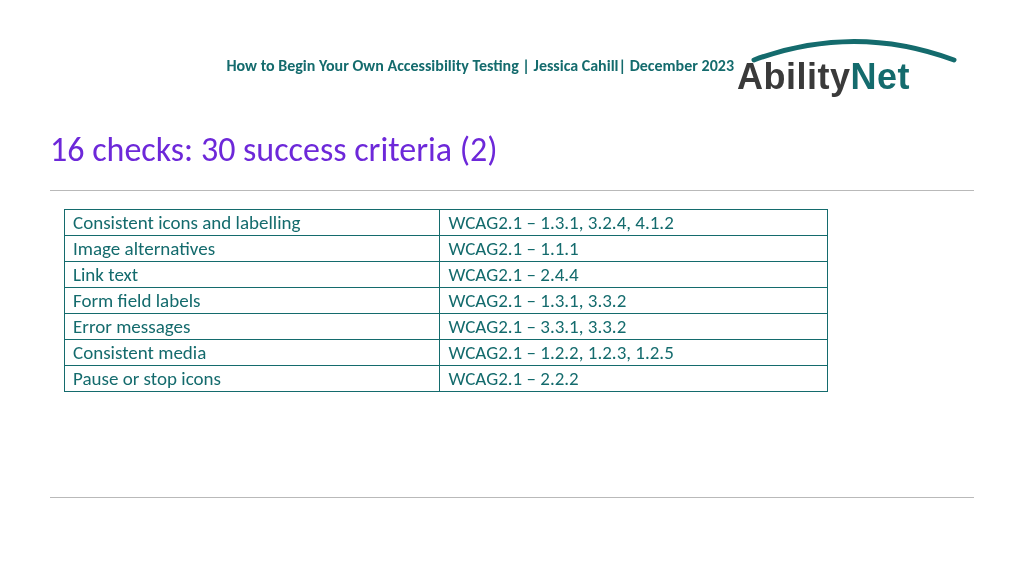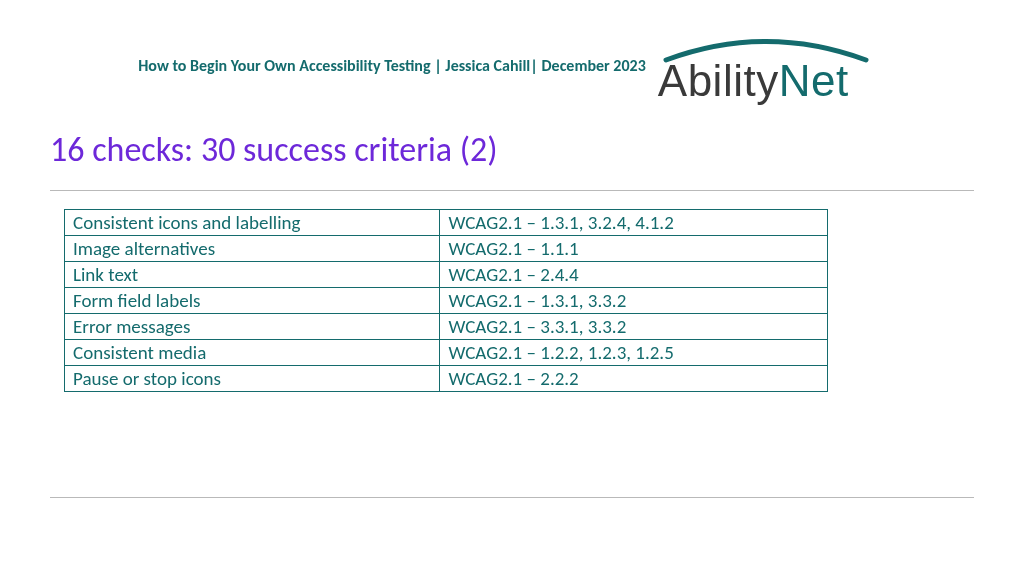--- a/index.html
+++ b/index.html
@@ -10,21 +10,21 @@
     body {
       width: 1024px;
       height: 576px;
       background: #fff;
       font-family: Calibri, "Segoe UI", sans-serif;
       padding: 30px 50px 30px 50px;
       position: relative;
     }
     .header {
       display: flex;
-      justify-content: center;
+      justify-content: flex-end;
       align-items: flex-start;
     }
     .breadcrumb {
       color: #146b6d;
       font-size: 16px;
       font-weight: bold;
       padding-top: 26px;
     }
     .logo-container {
       position: relative;
@@ -33,24 +33,24 @@
     }
     .logo-arc {
       position: absolute;
       top: 5px;
       left: 15px;
       width: 210px;
     }
     .logo-text {
       position: absolute;
       top: 26px;
-      left: 12px;
+      left: 3px;
       font-family: Arial, sans-serif;
-      font-size: 44px;
-      font-weight: normal;
+      font-size: 36px;
+      font-weight: bold;
       color: #3a3a3a;
       letter-spacing: 0.5px;
     }
     .logo-text .teal {
       color: #146b6d;
     }
     .title {
       color: #6d28d9;
       font-size: 34px;
       font-weight: normal;

